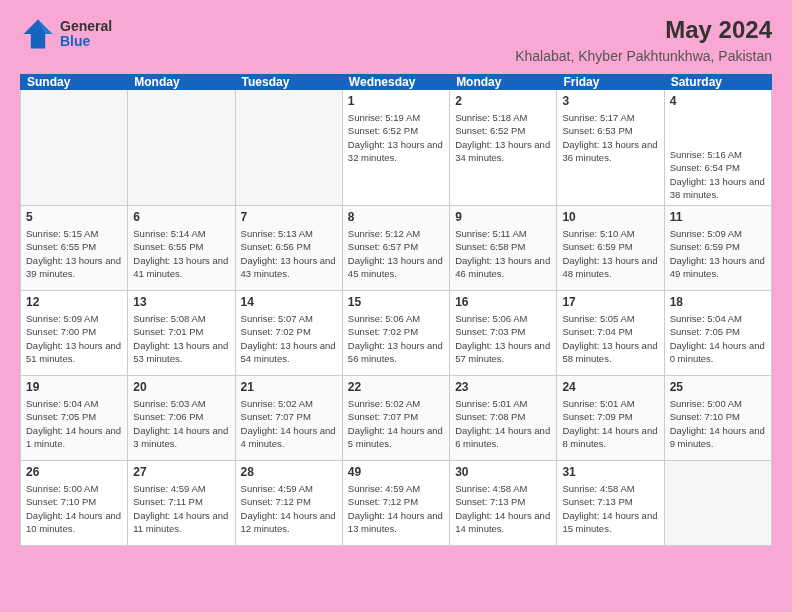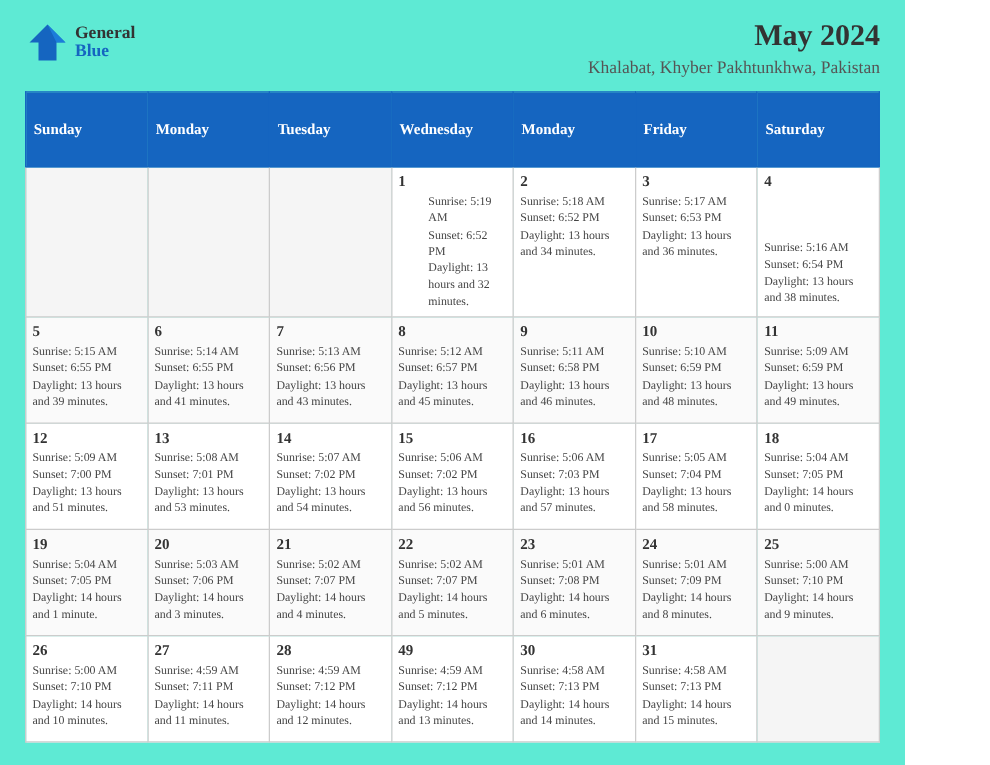--- a/index.html
+++ b/index.html
@@ -4,25 +4,24 @@
   <style>
     * { margin: 0; padding: 0; box-sizing: border-box; }
     body {
       font-family: Arial, sans-serif;
       background: #fff;
       width: 792px;
       min-height: 612px;
       overflow: hidden;
     }
     .page {
-      width: 724px;
+      width: 792px;
       min-height: 612px;
       padding: 16px 20px;
-      background: #5eead4;
-      font-family: Liberation Serif, serif;
+      background: #f9a8d4;
     }
     .header {
       display: flex;
       justify-content: space-between;
       align-items: flex-start;
       margin-bottom: 10px;
     }
     .logo {
       display: flex;
       align-items: center;
@@ -57,21 +56,21 @@
     .calendar {
       width: 100%;
       border-collapse: collapse;
       table-layout: fixed;
     }
     .calendar th {
       background: #1565c0;
       color: #fff;
       font-size: 12px;
       font-weight: bold;
-      padding: 22px 6px;
+      padding: 0 6px;
       text-align: left;
       border: 1px solid #1565c0;
     }
     .calendar td {
       border: 1px solid #ccc;
       vertical-align: top;
       padding: 4px 5px;
       font-size: 10px;
       color: #333;
       height: 85px;
@@ -128,21 +127,21 @@
           <th>Saturday</th>
         </tr>
     </thead>
     <tbody id="calendar-body">
     <tr>
           <td class="empty"></td>
           <td class="empty"></td>
           <td class="empty"></td>
           <td>
             <span class="day-number">1</span>
-            <div class="day-info" style="white-space: pre-line; margin-left: 24px;">Sunrise: 5:19 AM
+            <div class="day-info" style="white-space: pre-line;">Sunrise: 5:19 AM
 Sunset: 6:52 PM
 Daylight: 13 hours and 32 minutes.</div>
           </td>
           <td>
             <span class="day-number">2</span>
             <div class="day-info" style="white-space: pre-line;">Sunrise: 5:18 AM
 Sunset: 6:52 PM
 Daylight: 13 hours and 34 minutes.</div>
           </td>
           <td>

